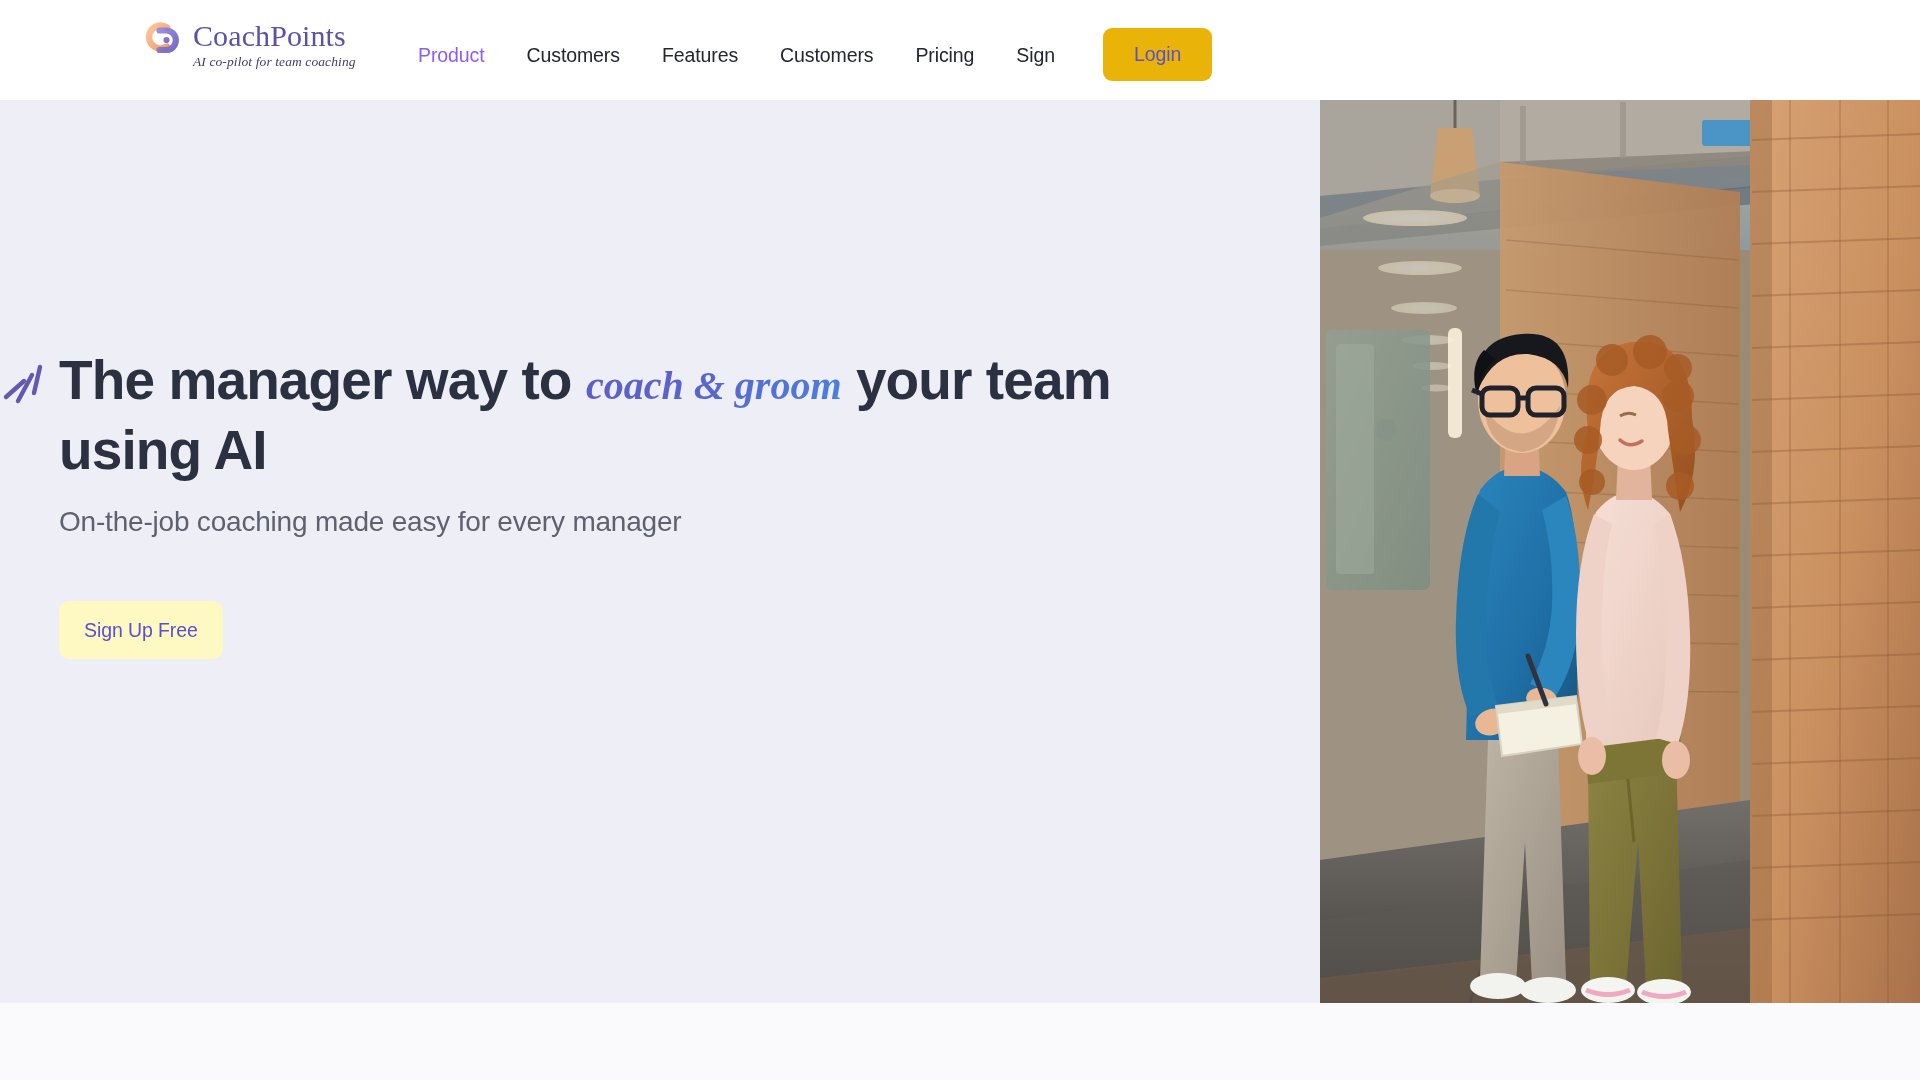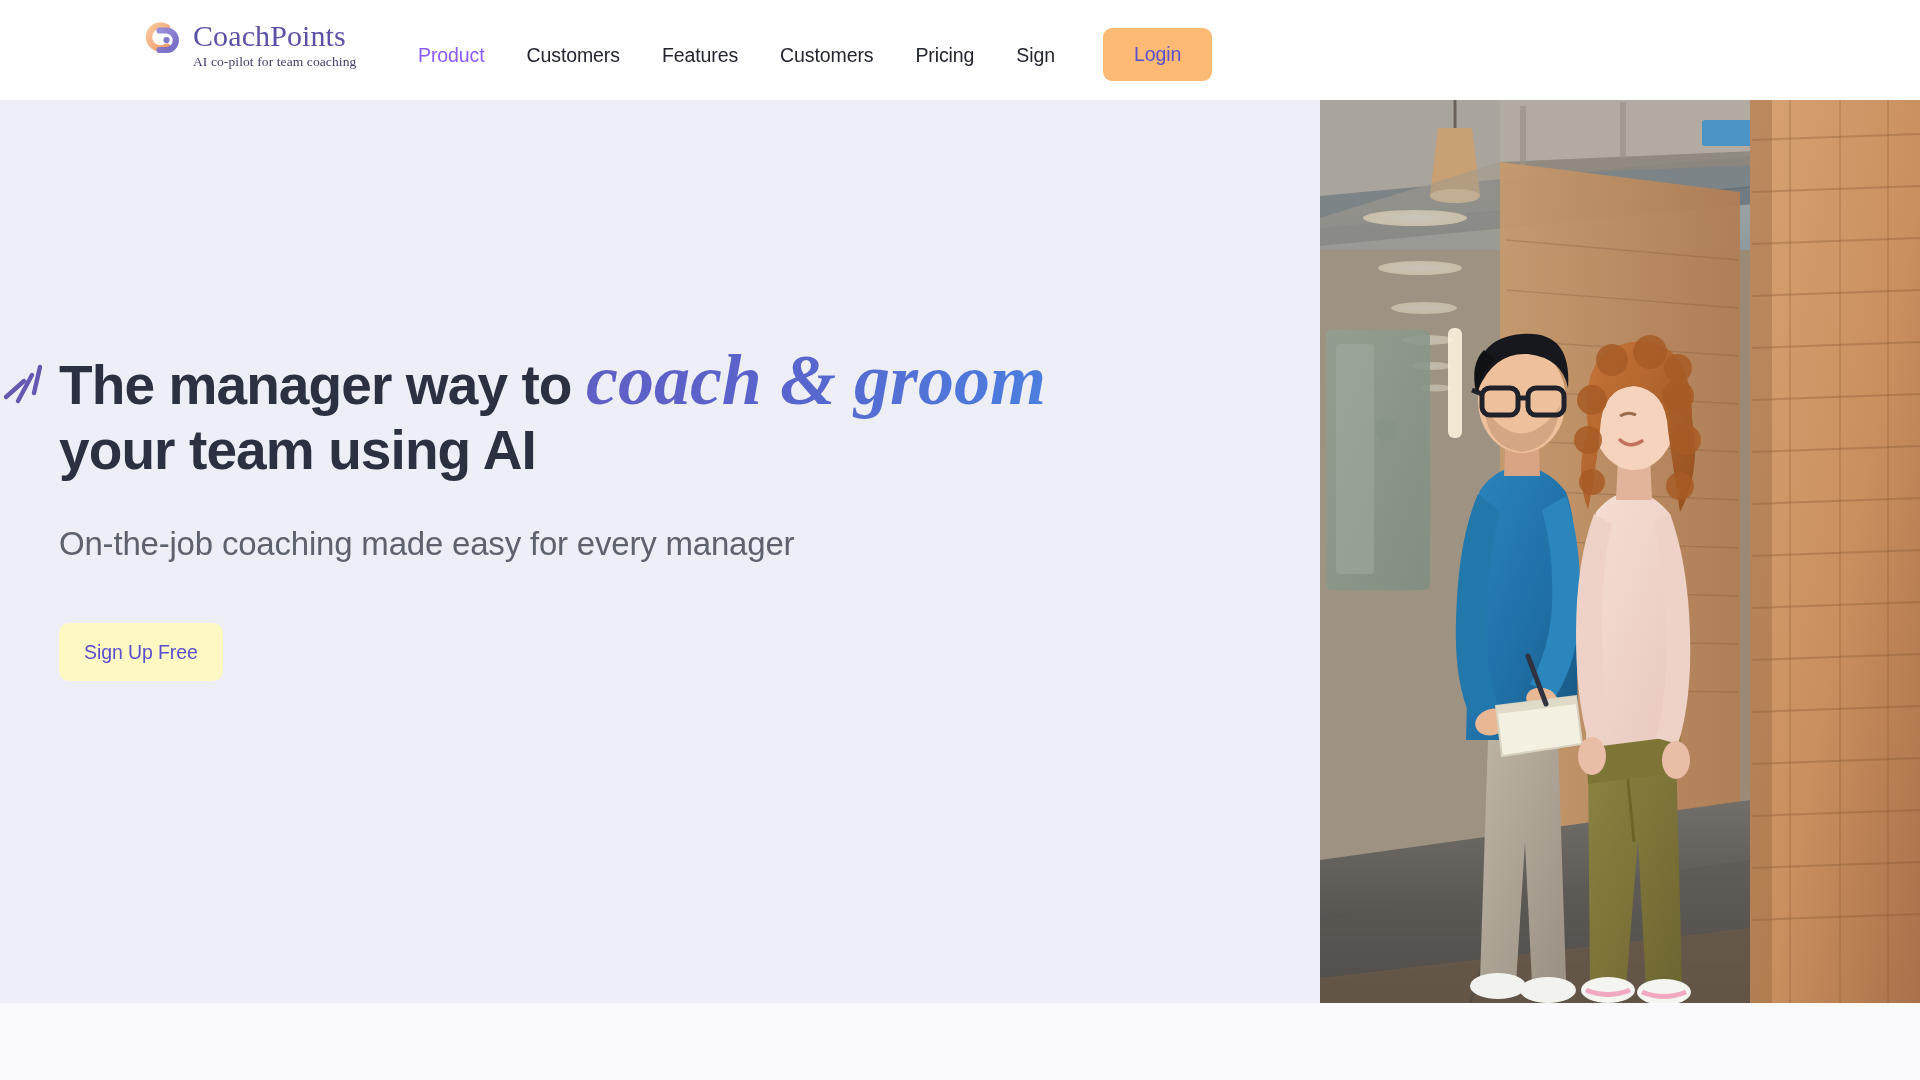--- a/index.html
+++ b/index.html
@@ -69,20 +69,21 @@
   }
 
   .brand-tagline {
     font-family: "Liberation Serif", serif;
     font-size: 13.5px;
     line-height: 17px;
     color: #3f3d6b;
     letter-spacing: 0.1px;
     white-space: nowrap;
     margin-top: 1px;
+    font-style: italic;
   }
 
   .main-nav {
     position: absolute;
     left: 418px;
     top: 28px;
     display: flex;
     align-items: center;
     gap: 0;
   }
@@ -101,21 +102,21 @@
   .nav-link.is-active { color: #8b5cf6; }
 
   .login-button {
     display: inline-flex;
     align-items: center;
     justify-content: center;
     height: 53px;
     padding: 0 31px;
     border: none;
     border-radius: 9px;
-    background: #fdba74;
+    background: #eab308;
     color: #5b4fcf;
     font-family: "Liberation Sans", sans-serif;
     font-size: 19.5px;
     letter-spacing: -0.1px;
     cursor: pointer;
     margin-left: 6px;
   }
 
   
   .hero {
@@ -141,32 +142,32 @@
     font-weight: bold;
     color: #2c3142;
     letter-spacing: -0.9px;
     margin: 0;
   }
 
   .hero-title .accent {
     font-family: "Liberation Serif", serif;
     font-style: italic;
     font-weight: bold;
-    font-size: 72px;
+    font-size: 40px;
     letter-spacing: 0px;
     background: linear-gradient(100deg, #5f5fc4 0%, #5a63cc 40%, #4a7fe0 100%);
     -webkit-background-clip: text;
     background-clip: text;
     color: transparent;
     -webkit-text-fill-color: transparent;
   }
 
   .hero-sub {
-    margin-top: 44px;
-    font-size: 33px;
+    margin-top: 22px;
+    font-size: 28px;
     line-height: 34px;
     color: #5e616e;
     letter-spacing: -0.2px;
   }
 
   .signup-button {
     margin-top: 62px;
     display: inline-flex;
     align-items: center;
     justify-content: center;

